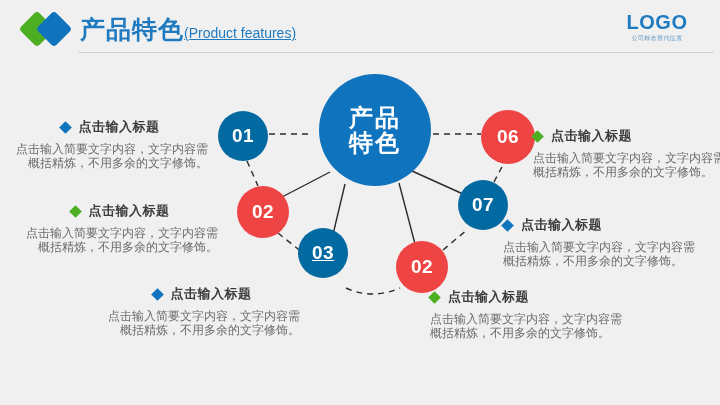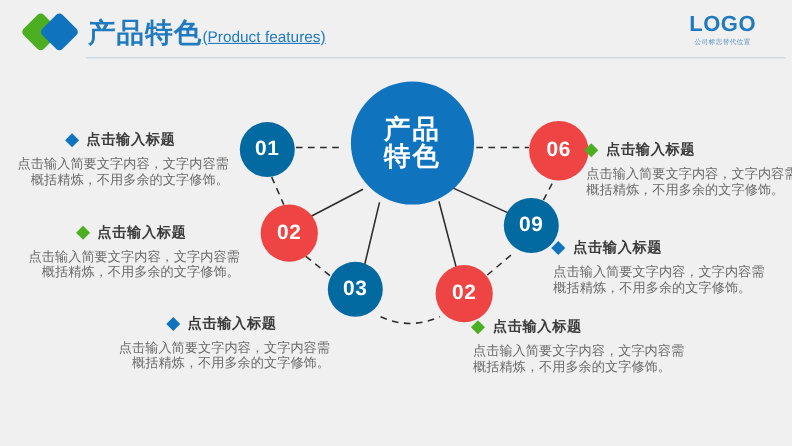--- a/index.html
+++ b/index.html
@@ -220,25 +220,25 @@
     <div>
       <div>产品</div>
       <div>特色</div>
     </div>
   </div>
 
   <div class="node num blue" style="left:218px; top:111px; width:50px; height:50px;">01</div>
 
   <div class="node num green" style="left:237px; top:186px; width:52px; height:52px;">02</div>
 
-  <div class="node num blue" style="left:298px; top:238px; width:50px; height:50px;">03</div>
+  <div class="node num blue" style="left:298px; top:228px; width:50px; height:50px;text-decoration:underline;">03</div>
 
   <div class="node num green" style="left:396px; top:241px; width:52px; height:52px;">02</div>
 
-  <div class="node num blue" style="left:458px; top:180px; width:50px; height:50px;">09</div>
+  <div class="node num blue" style="left:458px; top:180px; width:50px; height:50px;">07</div>
 
   <div class="node num green" style="left:481px; top:110px; width:54px; height:54px;">06</div>
 
   <div class="feature head-center body-right" style="left:12px; top:118px;">
     <div class="f-head">
       <span class="diamond blue"></span>
       <span class="f-title">点击输入标题</span>
     </div>
     <div class="f-body">点击输入简要文字内容，文字内容需概括精炼，不用多余的文字修饰。</div>
   </div>

